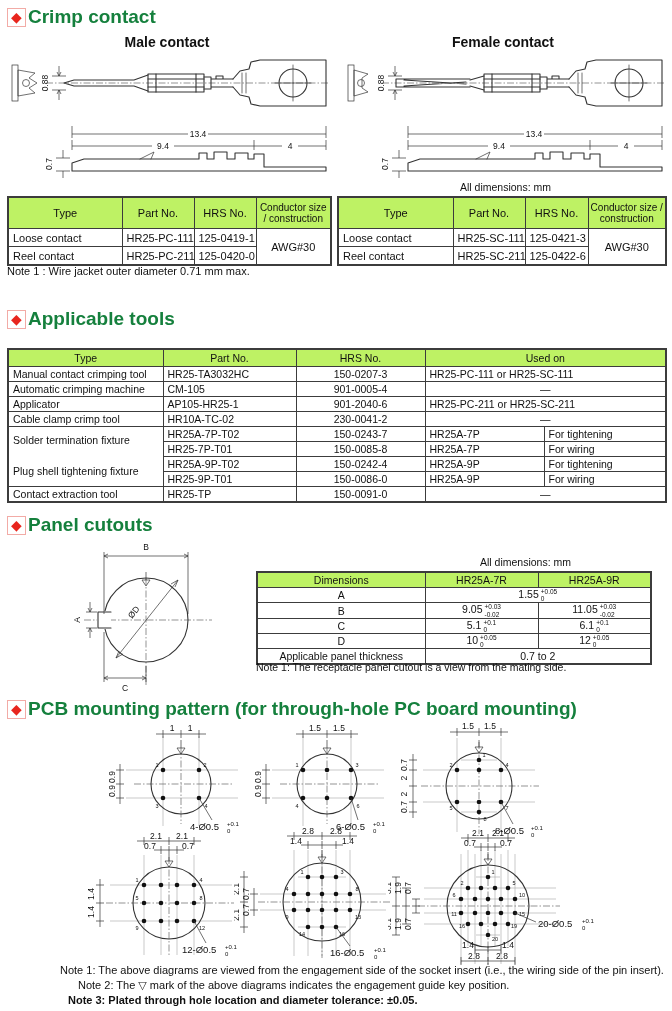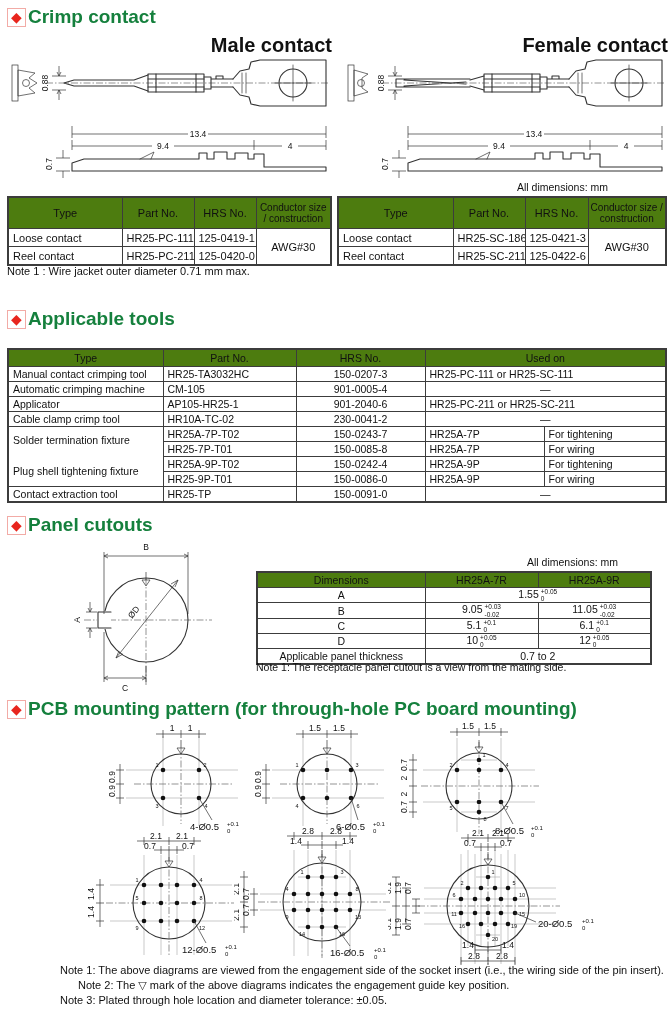--- a/index.html
+++ b/index.html
@@ -4,28 +4,28 @@
 <style>
   html,body{margin:0;padding:0;background:#fff;}
   .page{position:relative;width:672px;height:1011px;background:#fff;overflow:hidden;
         font-family:"Liberation Sans",sans-serif;color:#111;}
   .abs{position:absolute;}
   
   .sec-h{position:absolute;left:7px;display:flex;align-items:center;gap:2px;}
   .bullet{width:17px;height:17px;border:1px solid #f2aba6;display:inline-flex;align-items:center;
           justify-content:center;color:#e8251d;font-size:14px;line-height:1;background:#fff;flex:0 0 auto;}
   .h-text{color:#15803d;font-weight:bold;font-size:19px;letter-spacing:0;white-space:nowrap;}
-  .contact-title{position:absolute;font-weight:bold;font-size:20px;text-align:right;}
-  .alldims{position:absolute;font-size:10.5px;text-align:center;}
+  .contact-title{position:absolute;font-weight:bold;font-size:14px;text-align:center;}
+  .alldims{position:absolute;font-size:10.5px;text-align:left;}
   .note{position:absolute;font-size:11px;white-space:nowrap;}
   
   table{border-collapse:collapse;table-layout:fixed;}
   .dtable{position:absolute;border:2px solid #3c3c3c;font-size:11px;}
   .dtable th,.dtable td{border:1px solid #3c3c3c;padding:0 4px;overflow:hidden;white-space:nowrap;}
-  .dtable th{background:#4d7c0f;font-weight:normal;text-align:center;}
+  .dtable th{background:#bef264;font-weight:normal;text-align:center;}
   .ctable td{height:17px;}
   .ctable th{height:30px;}
   .ctable .small-h{font-size:10px;white-space:normal;line-height:1.15;padding:0 2px;}
   .ttable{font-size:10.5px;}
   .ttable td{height:14px;}
   .ttable th{height:16px;}
   .ptable{font-size:10.5px;}
   .ptable td,.ptable th{height:14px;text-align:center;margin-left:19px;}
   .c-center{text-align:center;}
   .tol{display:inline-flex;flex-direction:column;align-items:flex-start;font-size:6.5px;
@@ -170,21 +170,21 @@
       </colgroup>
     <tbody>
         <tr>
       <th>Type</th>
       <th>Part No.</th>
       <th>HRS No.</th>
       <th class="small-h">Conductor size / construction</th>
     </tr>
     <tr>
       <td>Loose contact</td>
-      <td>HR25-SC-186</td>
+      <td>HR25-SC-111</td>
       <td>125-0421-3</td>
       <td class="c-center" rowspan="2">AWG#30</td>
     </tr>
     <tr>
       <td>Reel contact</td>
       <td>HR25-SC-211</td>
       <td>125-0422-6</td>
     </tr>
   </tbody>
     </table>
@@ -605,15 +605,15 @@
     <text class="pint" x="126" y="98" text-anchor="middle">19</text>
     <text class="pint" x="107" y="111" text-anchor="middle">20</text>
     <path class="s0" d="M127,83 L148,92"></path>
     <text class="lblt" x="150" y="97">20-Ø0.5</text>
     <text class="tolt" x="194" y="93">+0.1</text>
     <text class="tolt" x="194" y="100">0</text>
   </svg>
 
   <div class="note" style="left:60px;top:964px;">Note 1: The above diagrams are viewed from the engagement side of the socket insert (i.e., the wiring side of the pin insert).</div>
   <div class="note" style="left:60px;top:979px;padding-left:18px;">Note 2: The ▽ mark of the above diagrams indicates the engagement guide key position.</div>
-  <div class="note" style="left:60px;top:994px;">Note 3: Plated through hole location and diameter tolerance: ±0.05.</div>
+  <div class="note" style="left:68px;top:994px;font-weight:bold;">Note 3: Plated through hole location and diameter tolerance: ±0.05.</div>
 
 </div>
 
 </body></html>

